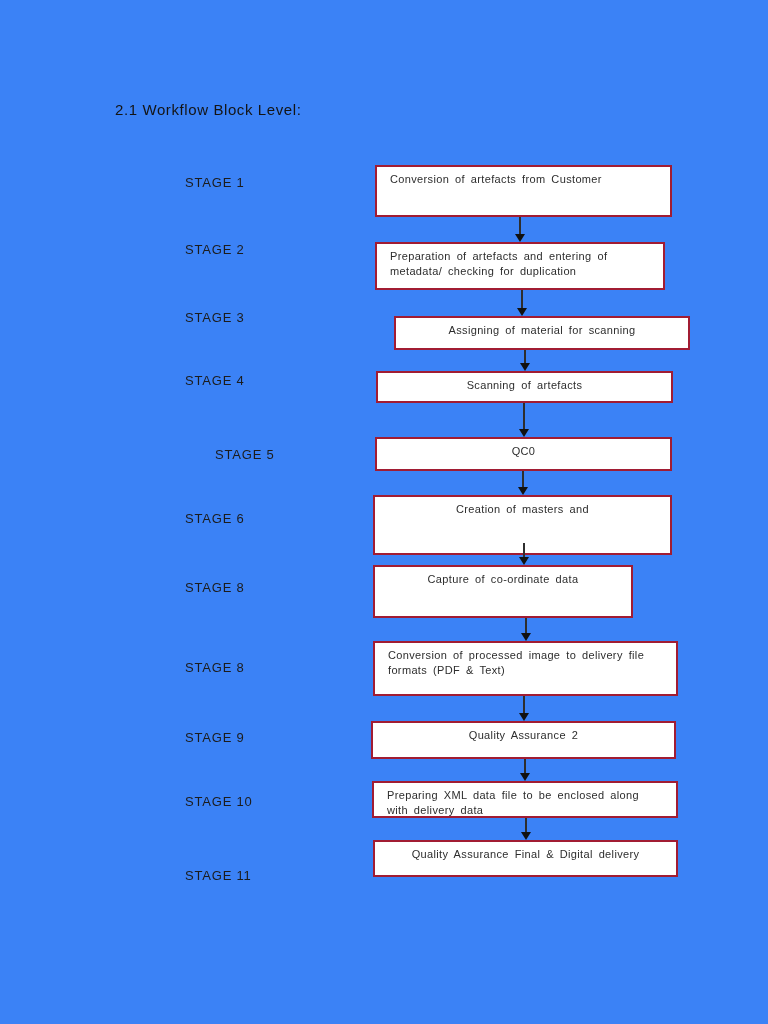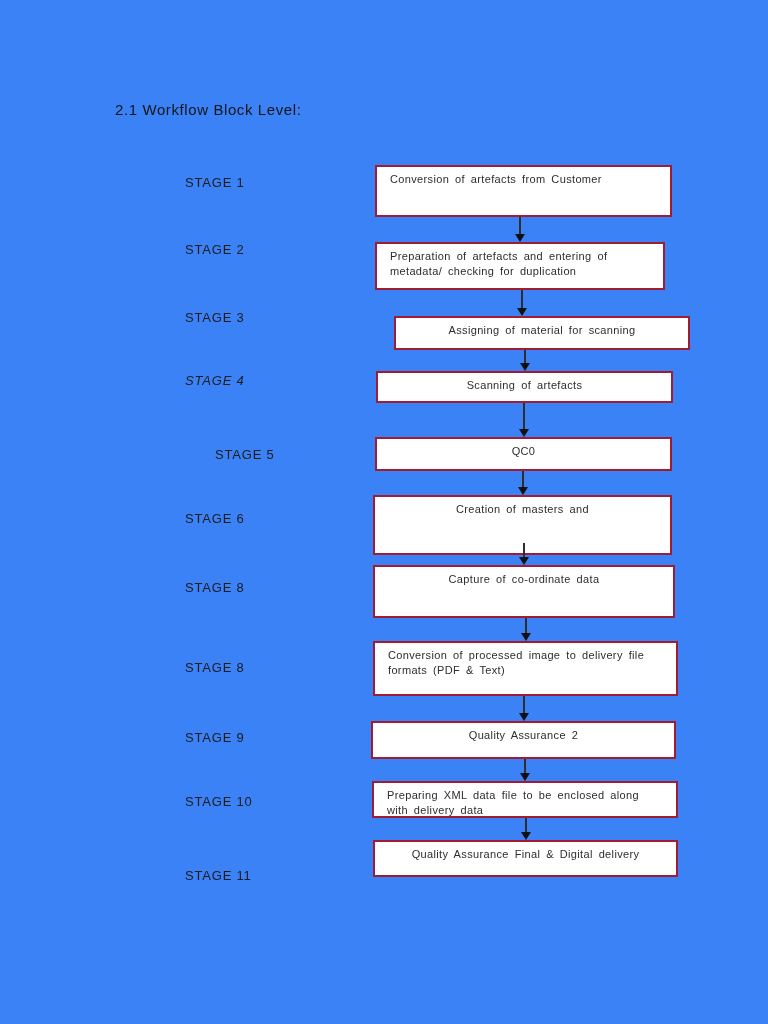--- a/index.html
+++ b/index.html
@@ -95,21 +95,21 @@
         <div class="arrow-head"></div>
       </div>
       <div class="stage-label" style="top: 310px;">STAGE 3</div>
       <div class="stage-box align-center" style="top: 316px; left: 374px; width: 296px; height: 34px; border-color: rgb(161, 28, 51); margin-left: 20px;">
         <span class="box-text">Assigning of material for scanning</span>
       </div>
       <div class="flow-arrow" style="top: 350px; height: 21px; left: 518.5px;">
         <div class="arrow-line" style="background: rgb(46, 46, 46);"></div>
         <div class="arrow-head"></div>
       </div>
-      <div class="stage-label" style="top: 373px; font-style: italic;">STAGE 4</div>
+      <div class="stage-label" style="top: 373px;">STAGE 4</div>
       <div class="stage-box align-center" style="top: 371px; left: 376px; width: 297px; height: 32px; border-color: rgb(161, 28, 51);">
         <span class="box-text">Scanning of artefacts</span>
       </div>
       <div class="flow-arrow" style="top: 403px; height: 34px; left: 517.5px;">
         <div class="arrow-line" style="background: rgb(46, 46, 46);"></div>
         <div class="arrow-head"></div>
       </div>
       <div class="stage-label" style="top: 447px; margin-left: 30px;">STAGE 5</div>
       <div class="stage-box align-center" style="top: 437px; left: 375px; width: 297px; height: 34px; border-color: rgb(161, 28, 51);">
         <span class="box-text">QC0</span>
@@ -120,21 +120,21 @@
       </div>
       <div class="stage-label" style="top: 511px;">STAGE 6</div>
       <div class="stage-box align-center" style="top: 495px; left: 373px; width: 299px; height: 60px; border-color: rgb(161, 28, 51);">
         <span class="box-text">Creation of masters and</span>
       </div>
       <div class="flow-arrow" style="top: 543px; height: 22px; left: 518px;">
         <div class="arrow-line" style="background: rgb(46, 46, 46);"></div>
         <div class="arrow-head"></div>
       </div>
       <div class="stage-label" style="top: 580px;">STAGE 8</div>
-      <div class="stage-box align-center" style="top: 565px; left: 373px; width: 302px; height: 53px; border-color: rgb(161, 28, 51);">
+      <div class="stage-box align-center" style="top: 565px; left: 373px; width: 260px; height: 53px; border-color: rgb(161, 28, 51);">
         <span class="box-text">Capture of co-ordinate data</span>
       </div>
       <div class="flow-arrow" style="top: 618px; height: 23px; left: 519.5px;">
         <div class="arrow-line" style="background: rgb(46, 46, 46);"></div>
         <div class="arrow-head"></div>
       </div>
       <div class="stage-label" style="top: 660px;">STAGE 8</div>
       <div class="stage-box" style="top: 641px; left: 373px; width: 305px; height: 55px; border-color: rgb(161, 28, 51);">
         <span class="box-text">Conversion of processed image to delivery file formats (PDF &amp; Text)</span>
       </div>

